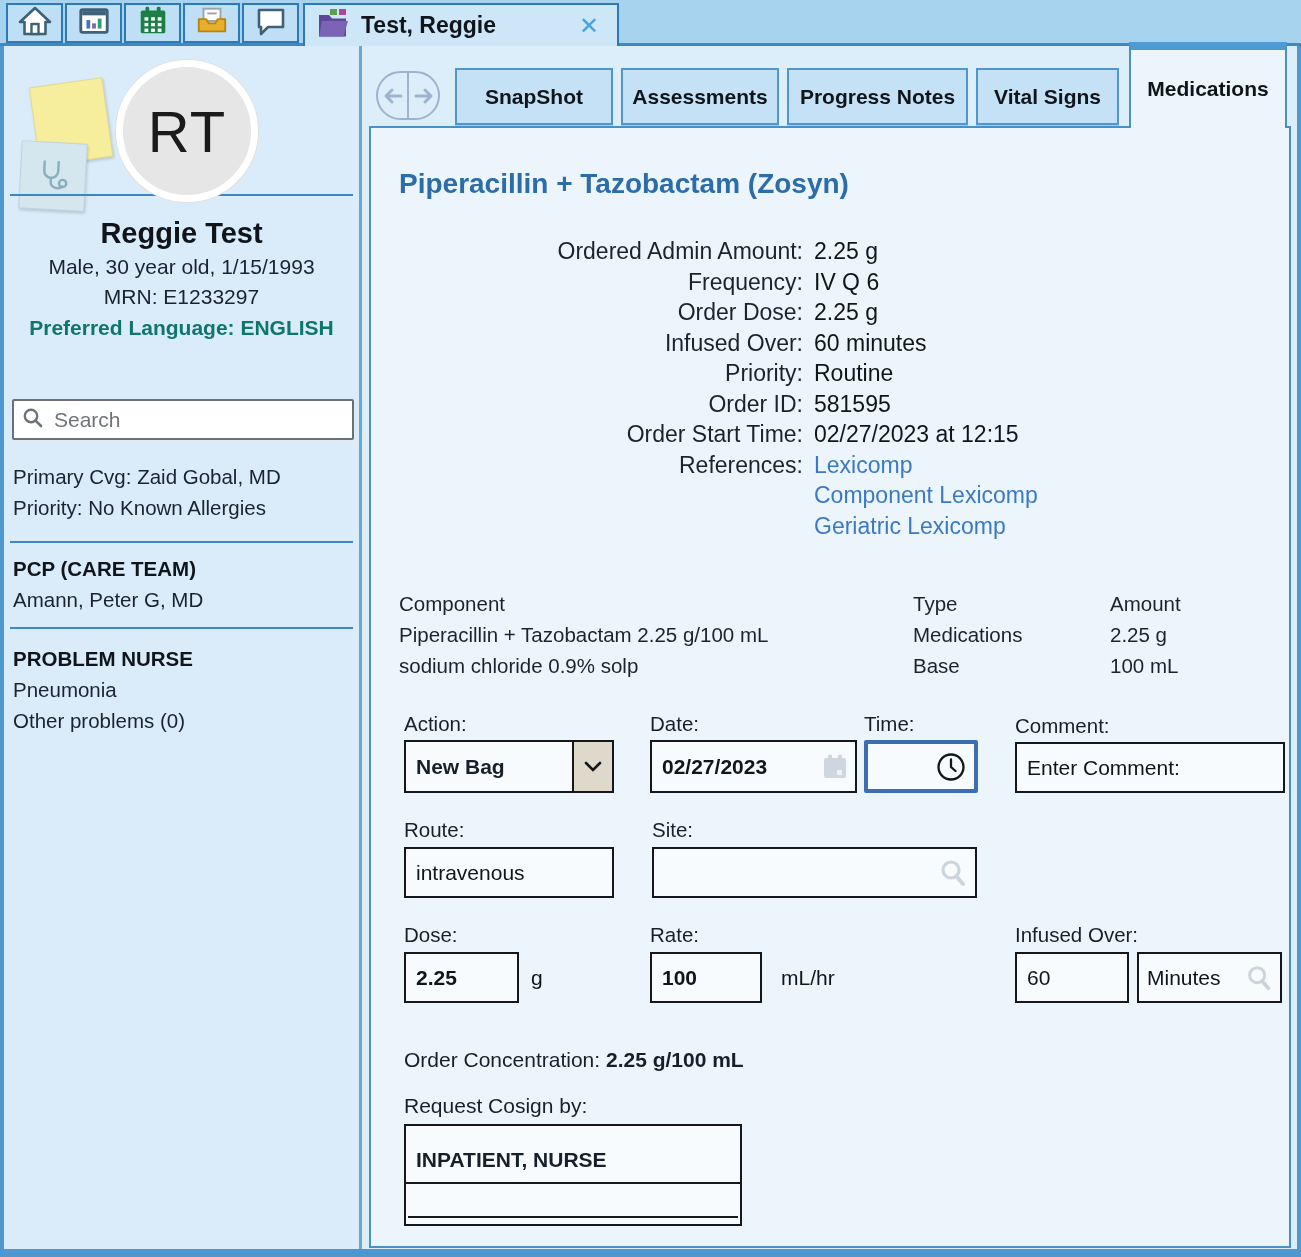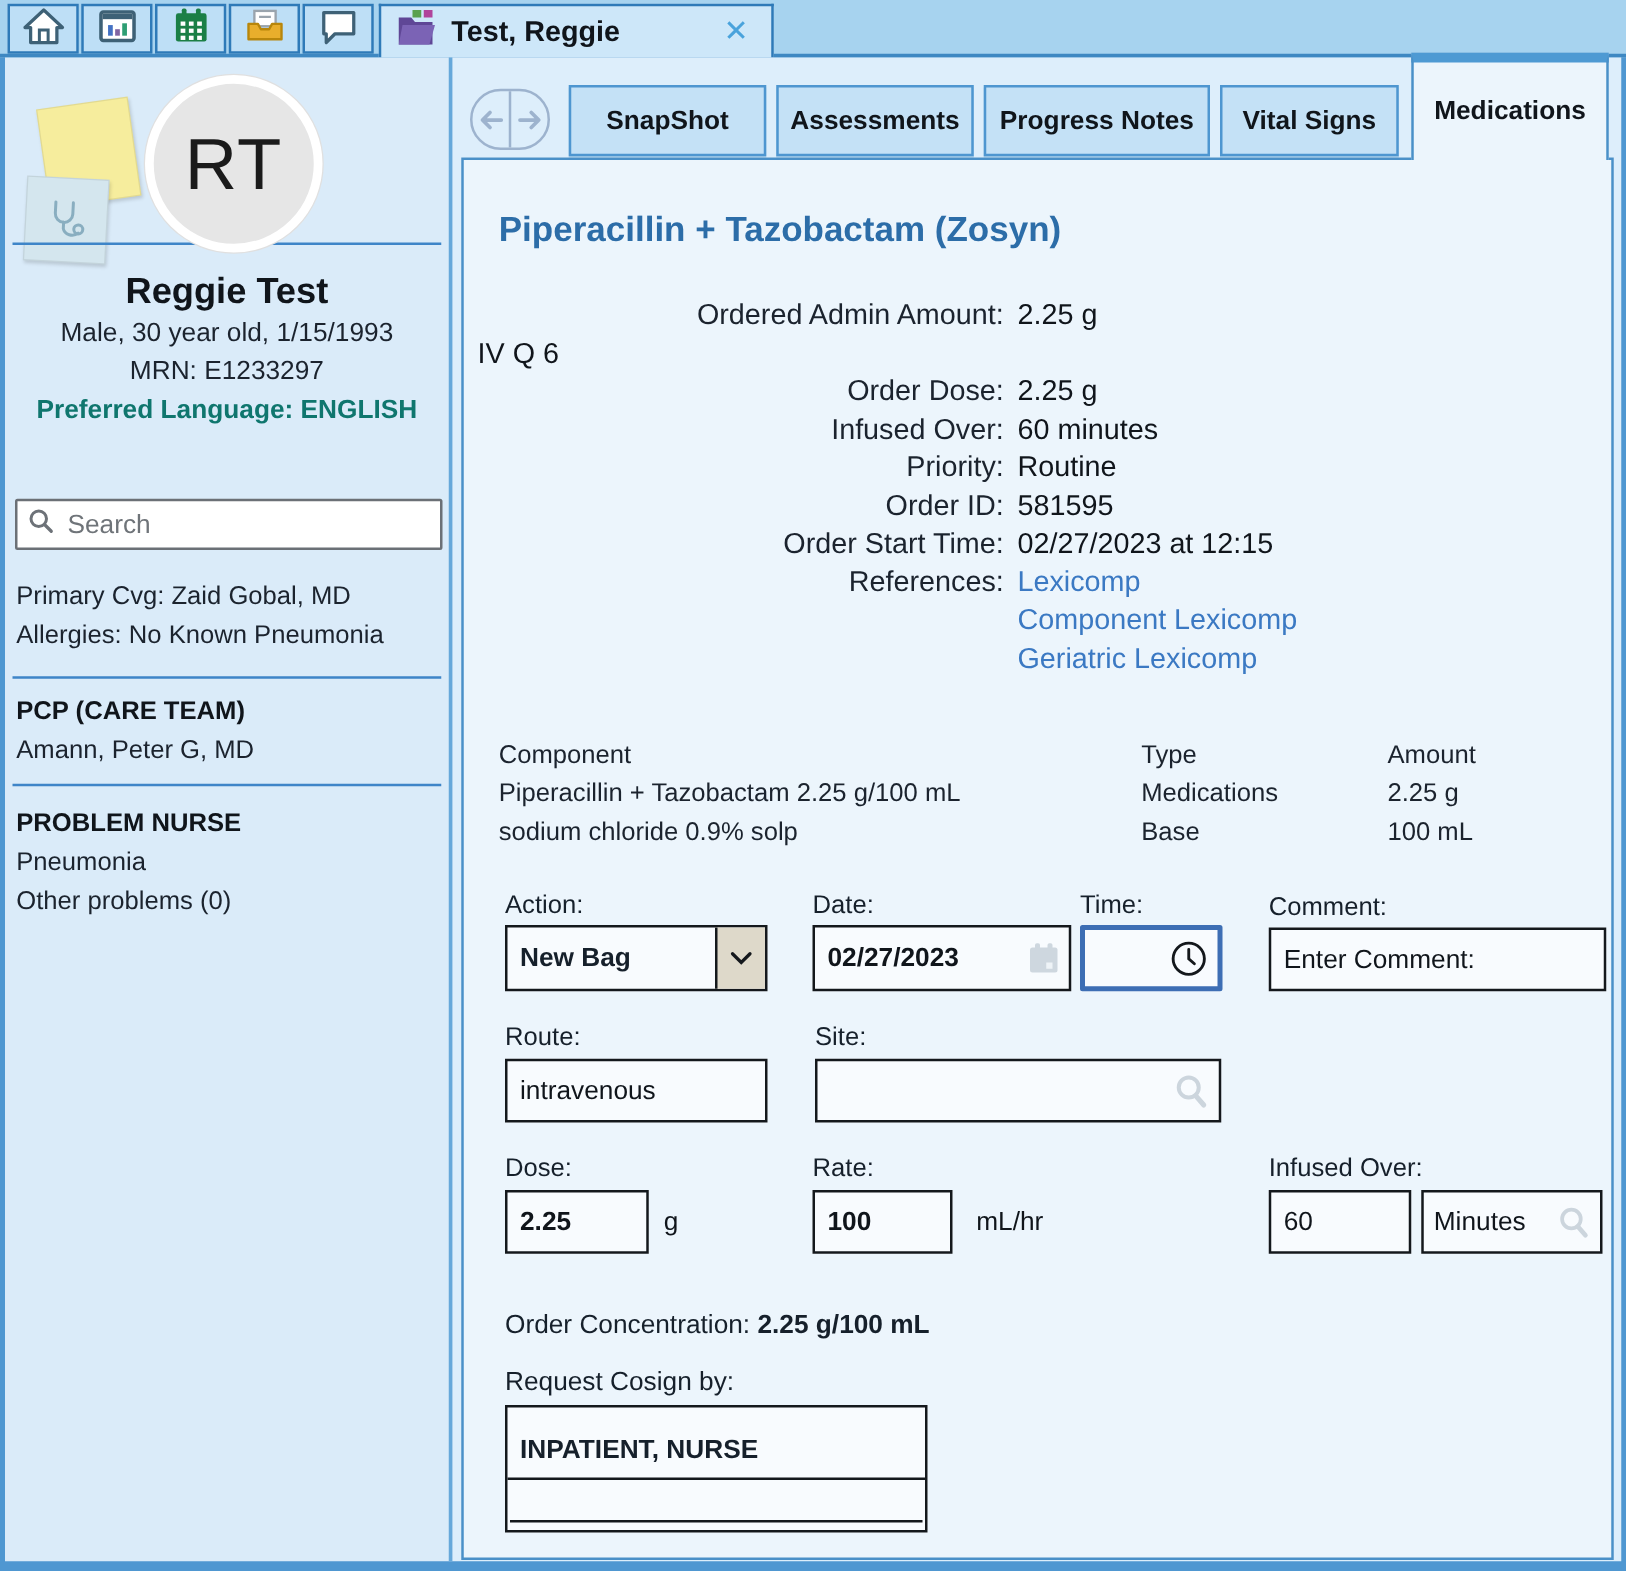--- a/index.html
+++ b/index.html
@@ -249,21 +249,21 @@
           <svg width="22" height="22" viewBox="0 0 22 22">
               <circle cx="9" cy="9" r="6.2" fill="none" stroke="#6d7278" stroke-width="2.4"></circle>
               <line x1="13.6" y1="13.6" x2="19" y2="19" stroke="#6d7278" stroke-width="2.6" stroke-linecap="round"></line>
             </svg>
         </span>
         <input type="text" placeholder="Search" style="">
       </div>
 
       <div class="side-text cvg">
         <div>Primary Cvg: Zaid Gobal, MD</div>
-        <div>Allergies: No Known Pneumonia</div>
+        <div>Priority: No Known Allergies</div>
       </div>
       <div class="side-divider d2"></div>
 
       <div class="side-text pcp">
         <div class="hdr">PCP (CARE TEAM)</div>
         <div>Amann, Peter G, MD</div>
       </div>
       <div class="side-divider d3"></div>
 
       <div class="side-text plist">
@@ -296,20 +296,21 @@
 
       <div class="panel">
         <div class="med-title">Piperacillin + Tazobactam (Zosyn)</div>
 
         <div class="details">
           <div class="drow">
               <span class="dl">Ordered Admin Amount:</span>
               <span class="dv">2.25 g</span>
             </div>
           <div class="drow">
+              <span class="dl">Frequency:</span>
               <span class="dv">IV Q 6</span>
             </div>
           <div class="drow">
               <span class="dl">Order Dose:</span>
               <span class="dv">2.25 g</span>
             </div>
           <div class="drow">
               <span class="dl">Infused Over:</span>
               <span class="dv">60 minutes</span>
             </div>

